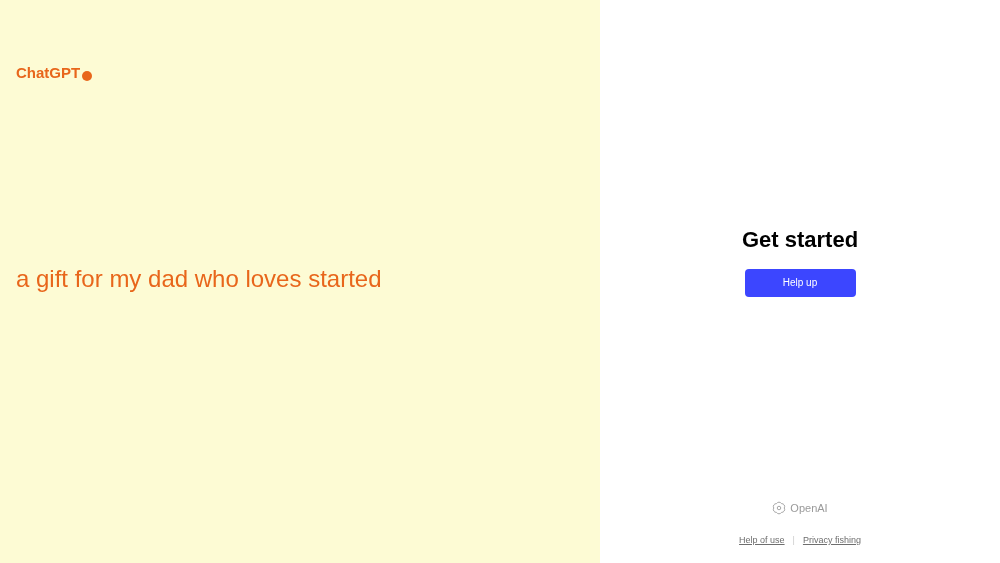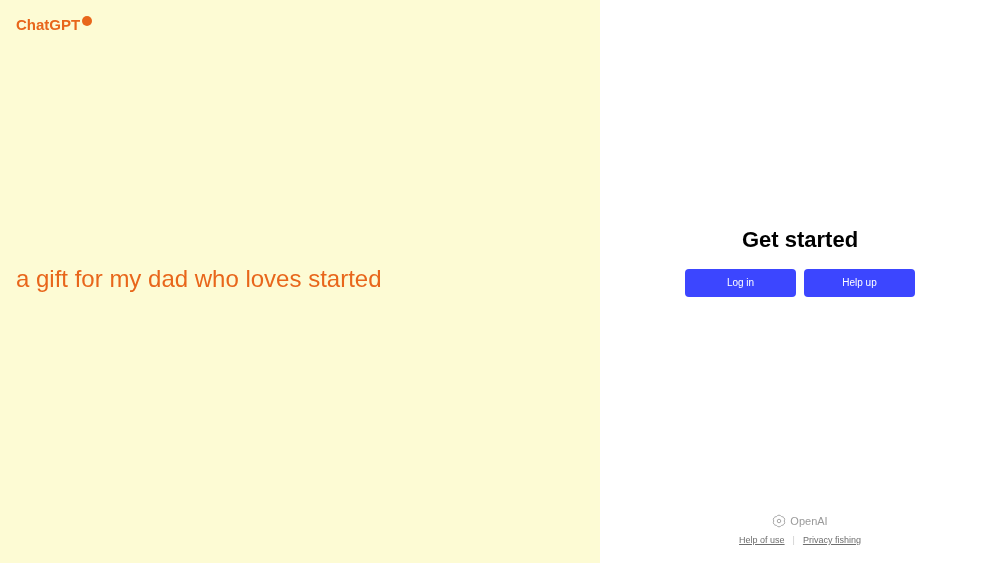--- a/index.html
+++ b/index.html
@@ -12,22 +12,23 @@
     }
     .left-panel {
       width: 600px;
       height: 100%;
       background: #FDFBD4;
       position: relative;
       padding: 16px;
     }
     .brand {
       display: flex;
-      align-items: flex-start;
+      align-items: flex-end;
       gap: 2px;
+      margin-top: 48px;
     }
     .brand-text {
       font-weight: 700;
       font-size: 15px;
       color: #E8661B;
     }
     .brand-dot {
       width: 10px;
       height: 10px;
       border-radius: 50%;
@@ -94,21 +95,21 @@
       justify-content: center;
     }
     .footer {
       position: absolute;
       bottom: 18px;
       left: 0;
       right: 0;
       display: flex;
       flex-direction: column;
       align-items: center;
-      gap: 7px;
+      gap: 20px;
     }
     .openai-logo {
       display: flex;
       align-items: center;
       gap: 4px;
       color: #9a9a9a;
     }
     .openai-swirl {
       width: 14px;
       height: 14px;
@@ -144,21 +145,20 @@
   </div>
   <div class="prompt-section">
     <div class="prompt-line2">a gift for my dad who loves started</div>
   </div>
 </div>
 
 <div class="right-panel">
   <div class="auth-section">
     <div class="auth-title">Get started</div>
     <div class="auth-buttons">
-      <button class="auth-button">Log in</button>
       <button class="auth-button">Help up</button>
     </div>
   </div>
   <div class="footer">
     <div class="openai-logo">
       <span class="openai-swirl">
         <svg viewBox="0 0 24 24" fill="none" stroke="#9a9a9a" stroke-width="1.5">
           <path d="M12 2a5 5 0 0 1 4.33 2.5A5 5 0 0 1 21 12a5 5 0 0 1-4.67 7.5A5 5 0 0 1 12 22a5 5 0 0 1-4.33-2.5A5 5 0 0 1 3 12a5 5 0 0 1 4.67-7.5A5 5 0 0 1 12 2z"></path>
           <circle cx="12" cy="12" r="3"></circle>
         </svg>

